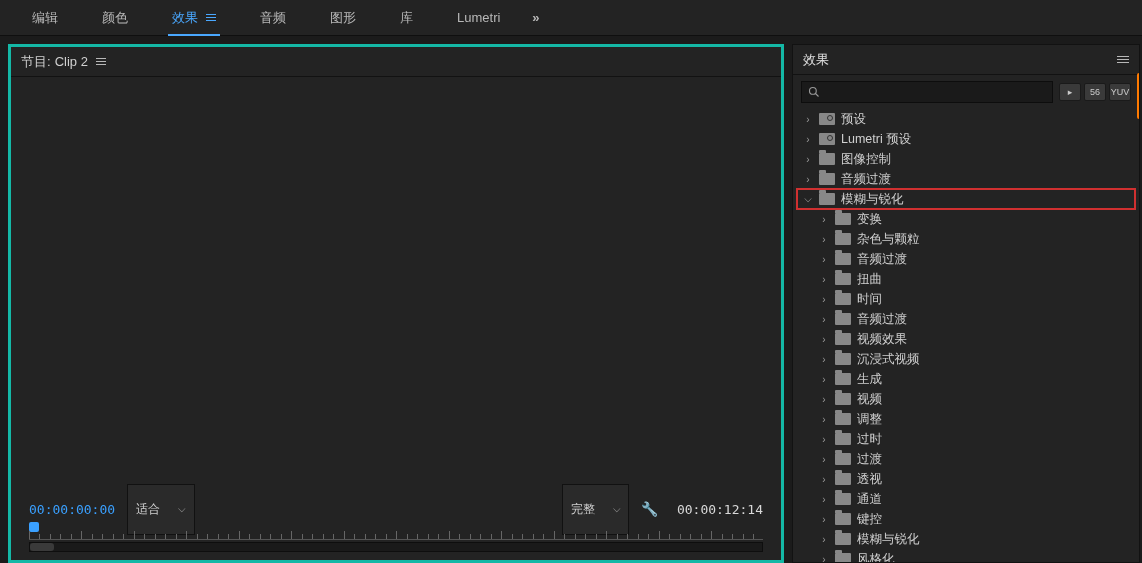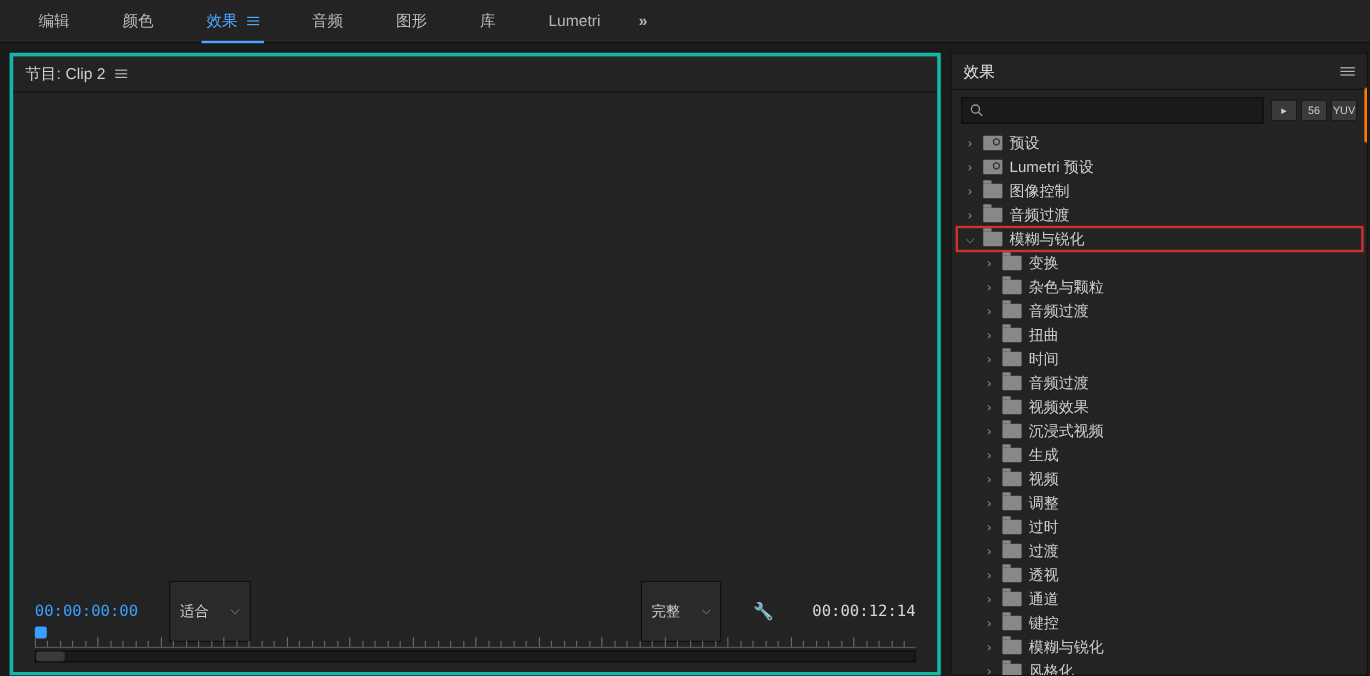--- a/index.html
+++ b/index.html
@@ -24,21 +24,21 @@
 .preview { flex: 1; padding: 10px 18px 0 18px; display: flex; align-items: stretch; }
 .preview .video { flex: 1; background:
   radial-gradient(ellipse 55% 70% at 35% 40%, rgba(10,10,15,0.95) 0%, rgba(10,10,15,0.0) 55%),
   radial-gradient(ellipse 80% 70% at 70% 30%, #b8c8d8 0%, #90a8b8 40%, rgba(120,150,170,0) 70%),
   linear-gradient(180deg, #9ab0b8 0%, #8ca0a8 35%, #5a7050 55%, #3a503a 70%, #283828 100%);
   filter: blur(18px);
   border-radius: 2px;
 }
 .preview-wrap { flex: 1; overflow: hidden; }
 
-.controls { height: 34px; display: flex; align-items: center; padding: 0 18px; gap: 26px; }
+.controls { height: 34px; display: flex; align-items: center; padding: 0 18px; gap: 12px; }
 .tc { color: #3aa0ff; font-family: monospace; font-size: 13px; }
 .tc2 { color: #d8d8d8; font-family: monospace; font-size: 13px; margin-left: auto; }
 .dropdown { display: inline-flex; align-items: center; gap: 18px; background: #2a2a2a; padding: 16px 8px; border: 1px solid #111; color: #d0d0d0; font-size: 12px; cursor: pointer; }
 .dropdown .chev { font-size: 10px; color: #999; }
 .wrench { color: #aaa; font-size: 14px; cursor: pointer; }
 
 .timeline { height: 34px; padding: 0 18px; display: flex; flex-direction: column; gap: 2px; }
 .timeline .ruler { height: 14px; position: relative; border-bottom: 1px solid #555; }
 .timeline .ruler .playhead { position: absolute; left: 0; top: -4px; width: 10px; height: 10px; background: #3aa0ff; border-radius: 2px; }
 .timeline .ruler .tick { position: absolute; bottom: 0; width: 1px; height: 5px; background: #666; }

